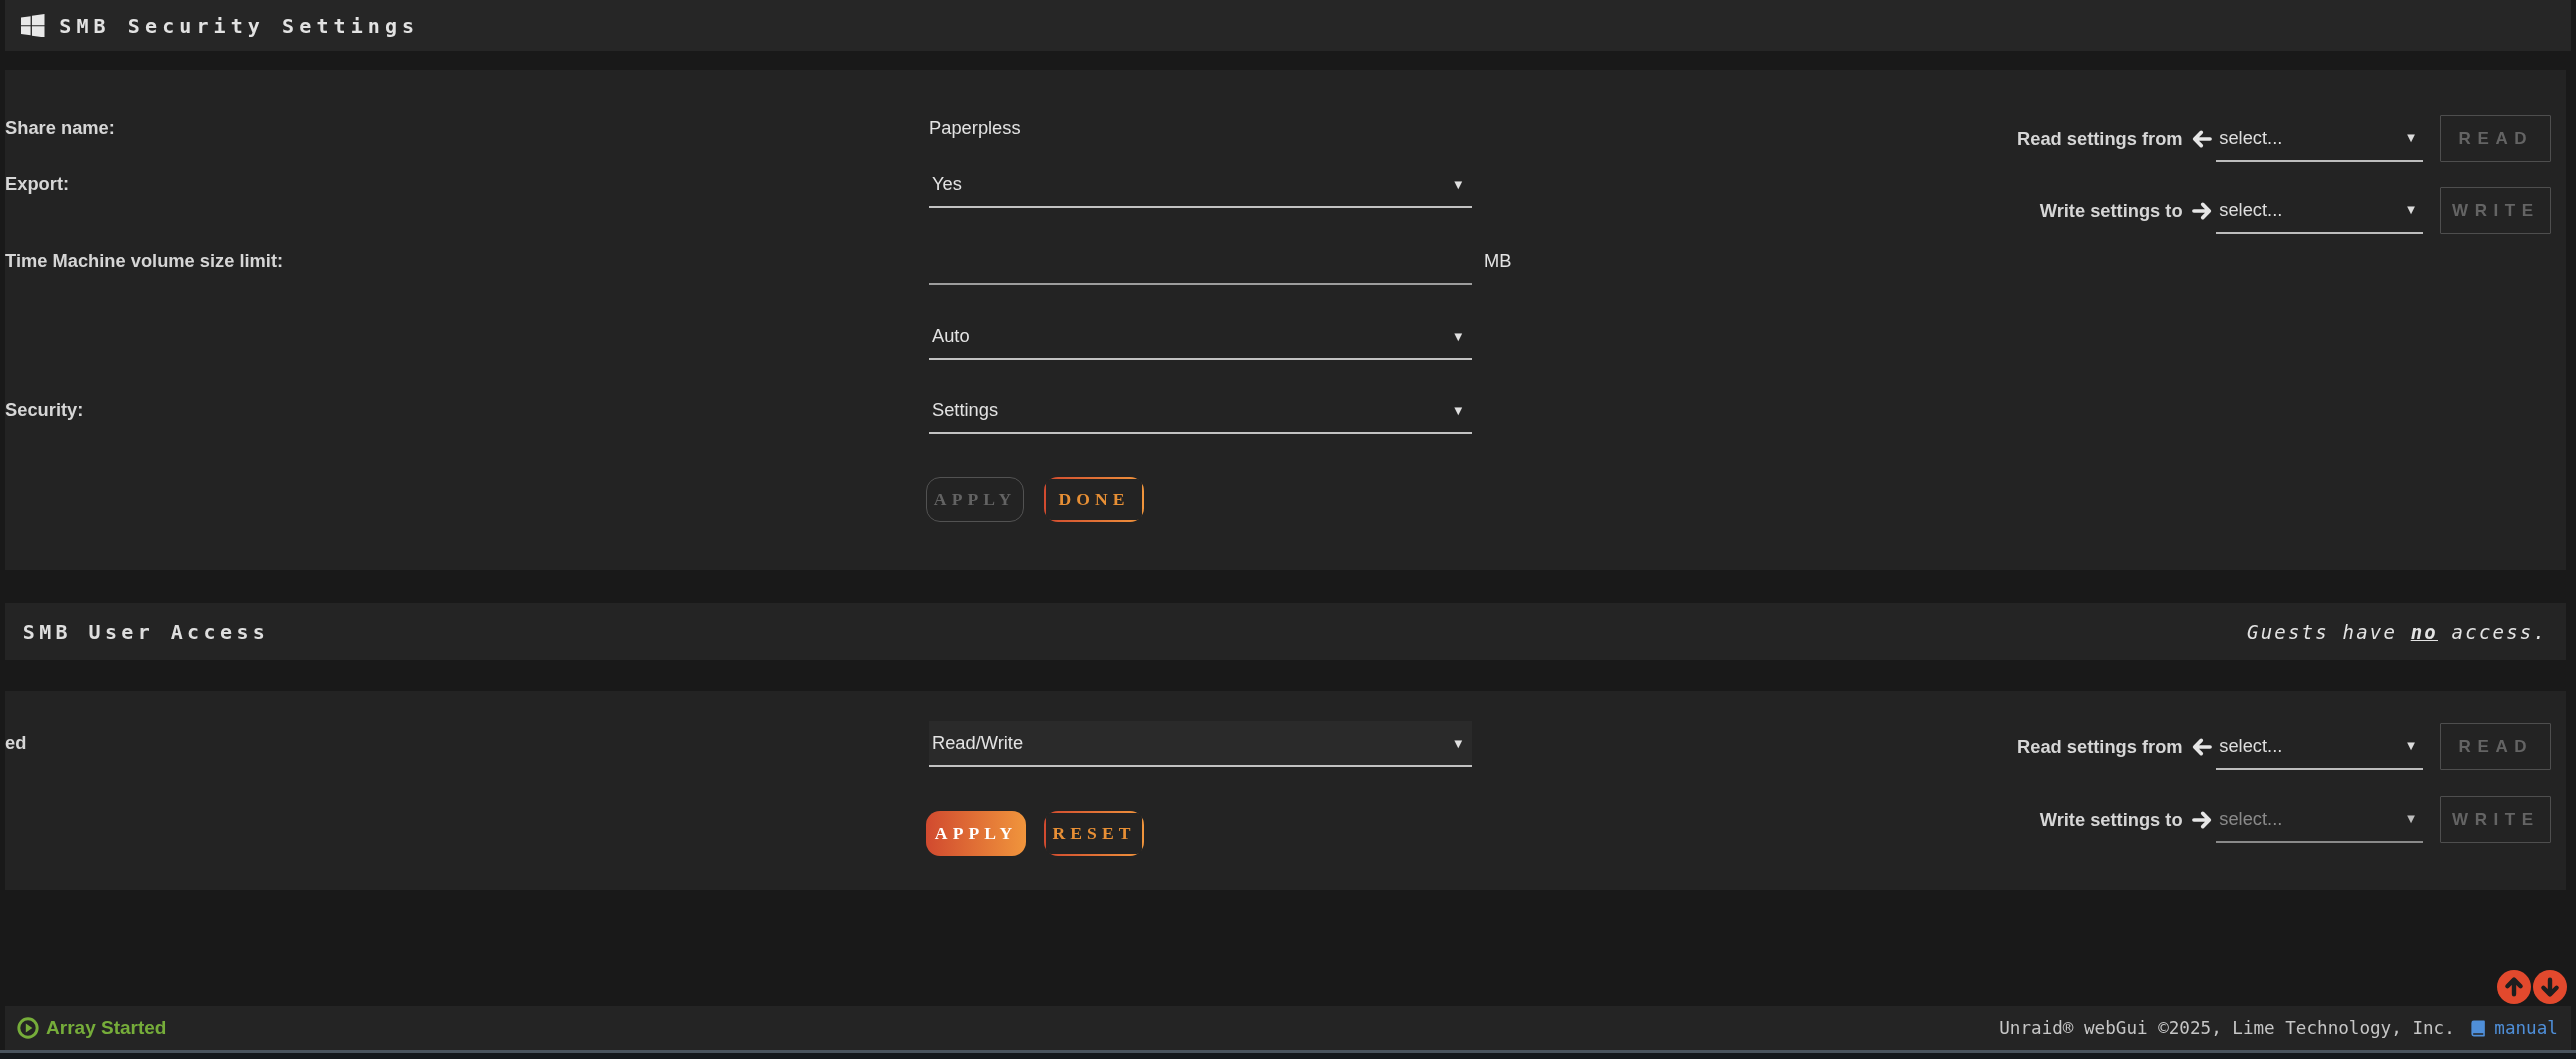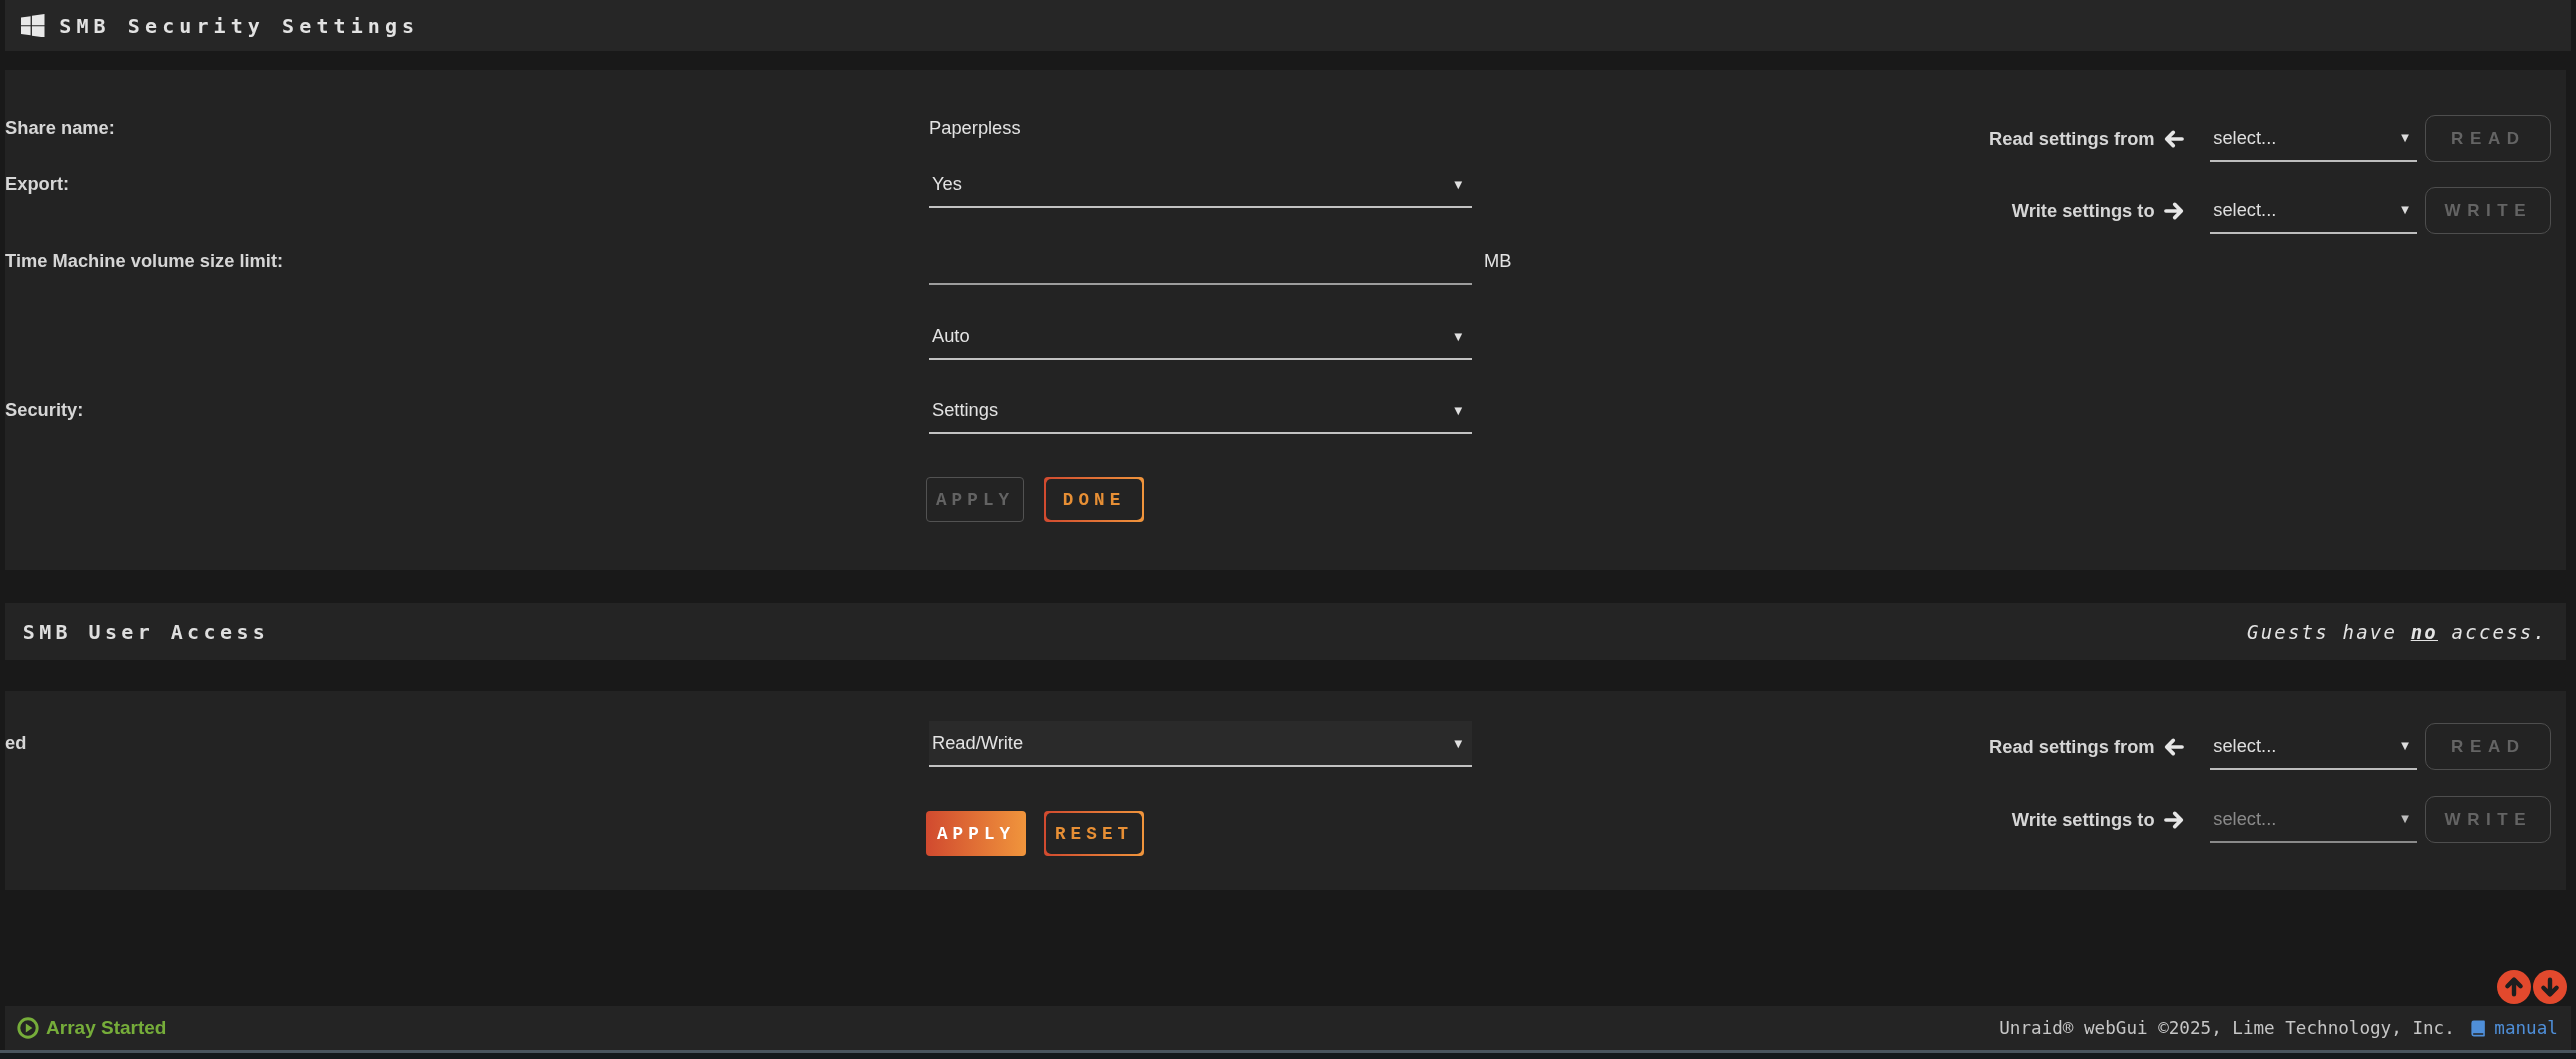--- a/index.html
+++ b/index.html
@@ -36,41 +36,41 @@
             border-bottom:2.2px solid #c2c2c2; display:flex; align-items:center;
             padding:0 2.9px; font-size:18.3px; color:#e3e3e3; cursor:pointer; }
   .select .caret { position:absolute; right:7.3px; font-size:13.2px; color:#e0e0e0; }
   .select.lit { background:#2a2a2a;text-align:right; }
 
   .tminput { position:absolute; left:924px; top:169px; width:543px; height:46px;
              background:transparent; border:none; border-bottom:2.2px solid #9d9d9d;
              font-size:18.3px; color:#e3e3e3; outline:none; font-family:"Liberation Sans",sans-serif; }
 
   
-  .btn { position:absolute; height:45px; border-radius:4px; display:flex;
+  .btn { position:absolute; height:45px; border-radius:14px; display:flex;
          align-items:center; justify-content:center; font-size:17.6px; font-weight:bold;
-         letter-spacing:5.1px; cursor:pointer; font-family:Liberation Mono, monospace; }
+         letter-spacing:5.1px; cursor:pointer; font-family:Liberation Serif, serif; }
   .btn-disabled { border:1.5px solid #525252; color:#636363; background:transparent; }
   .btn-primary  { background:linear-gradient(90deg,#d14a2f,#f0953c); color:#ffffff; border:none; }
   .btn-grad-outline { background:linear-gradient(90deg,#d14a2f,#f0953c); padding:2.2px; }
   .btn-grad-outline .inner { width:100%; height:100%; border-radius:5.1px; background:#232323;
          color:#e78f35; display:flex; align-items:center; justify-content:center; letter-spacing:5.1px; }
 
   
   .io-row { position:absolute; right:14.7px; height:47px; display:flex; align-items:center; }
   .io-label { width:242px; text-align:right; font-size:18.3px; font-weight:bold; color:#d6d6d6; }
   .io-arrow { margin-left:8.8px; width:22px; height:22px; flex:0 0 auto; }
-  .io-select { margin-left:25px; width:207px; height:47px; border-bottom:2.2px solid #bdbdbd;
+  .io-select { margin-left:3px; width:207px; height:47px; border-bottom:2.2px solid #bdbdbd;
          display:flex; align-items:center; position:relative; font-size:18.3px;
          color:#dedede; padding:0 2.9px; cursor:pointer; }
   .io-select .caret { position:absolute; right:5.9px; font-size:13.2px; color:#dcdcdc; }
   .io-select.dim { color:#8a8a8a; border-bottom-color:#8a8a8a; }
   .io-select.dim .caret { color:#bdbdbd; }
-  .io-btn { margin-left:8px; width:126px; height:47px; border:1.5px solid #4e4e4e;
-         border-radius:10px; color:#646464; font-size:17px; font-weight:bold;
+  .io-btn { margin-left:17px; width:111px; height:47px; border:1.5px solid #4e4e4e;
+         border-radius:1px; color:#646464; font-size:17px; font-weight:bold;
          letter-spacing:6.6px; display:flex; align-items:center; justify-content:center; cursor:pointer; }
 
   
   .scrollbtn { position:absolute; width:34px; height:34px; border-radius:50%;
          background:#e2492d; display:flex; align-items:center; justify-content:center; cursor:pointer; }
 
   
   .footer { position:absolute; left:5.1px; top:1006px; width:2566px; height:44px;
          background:#242424; display:flex; align-items:center; justify-content:space-between;
          padding:0 13.2px 0 11.7px; }

